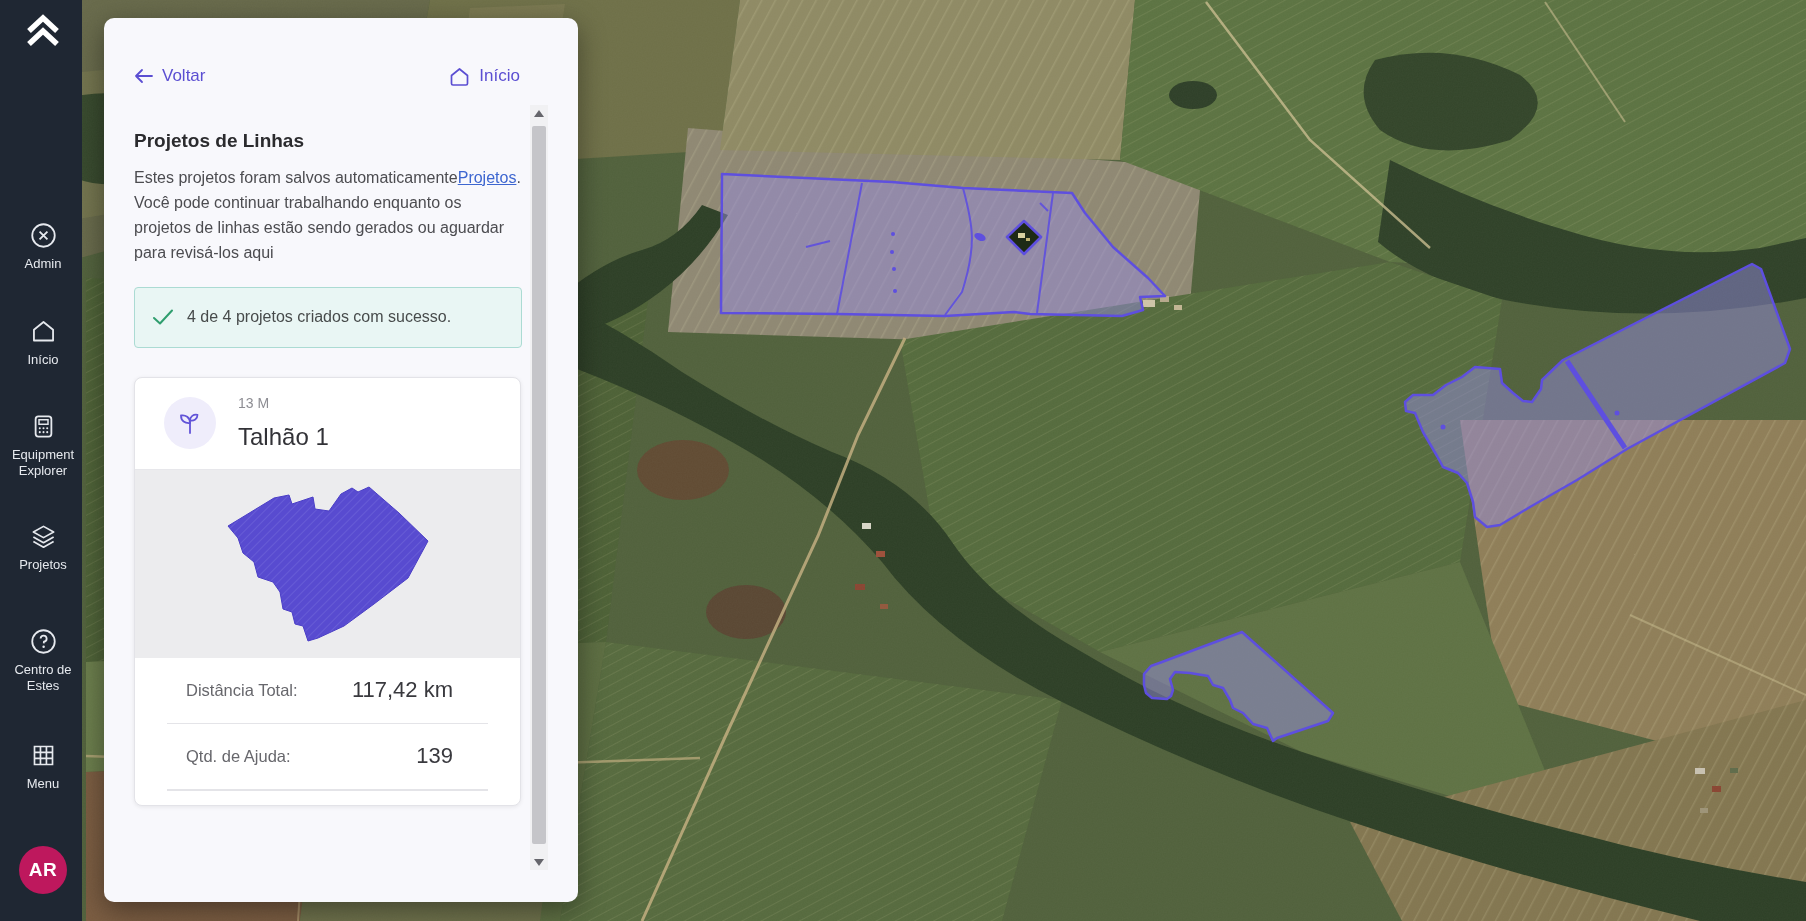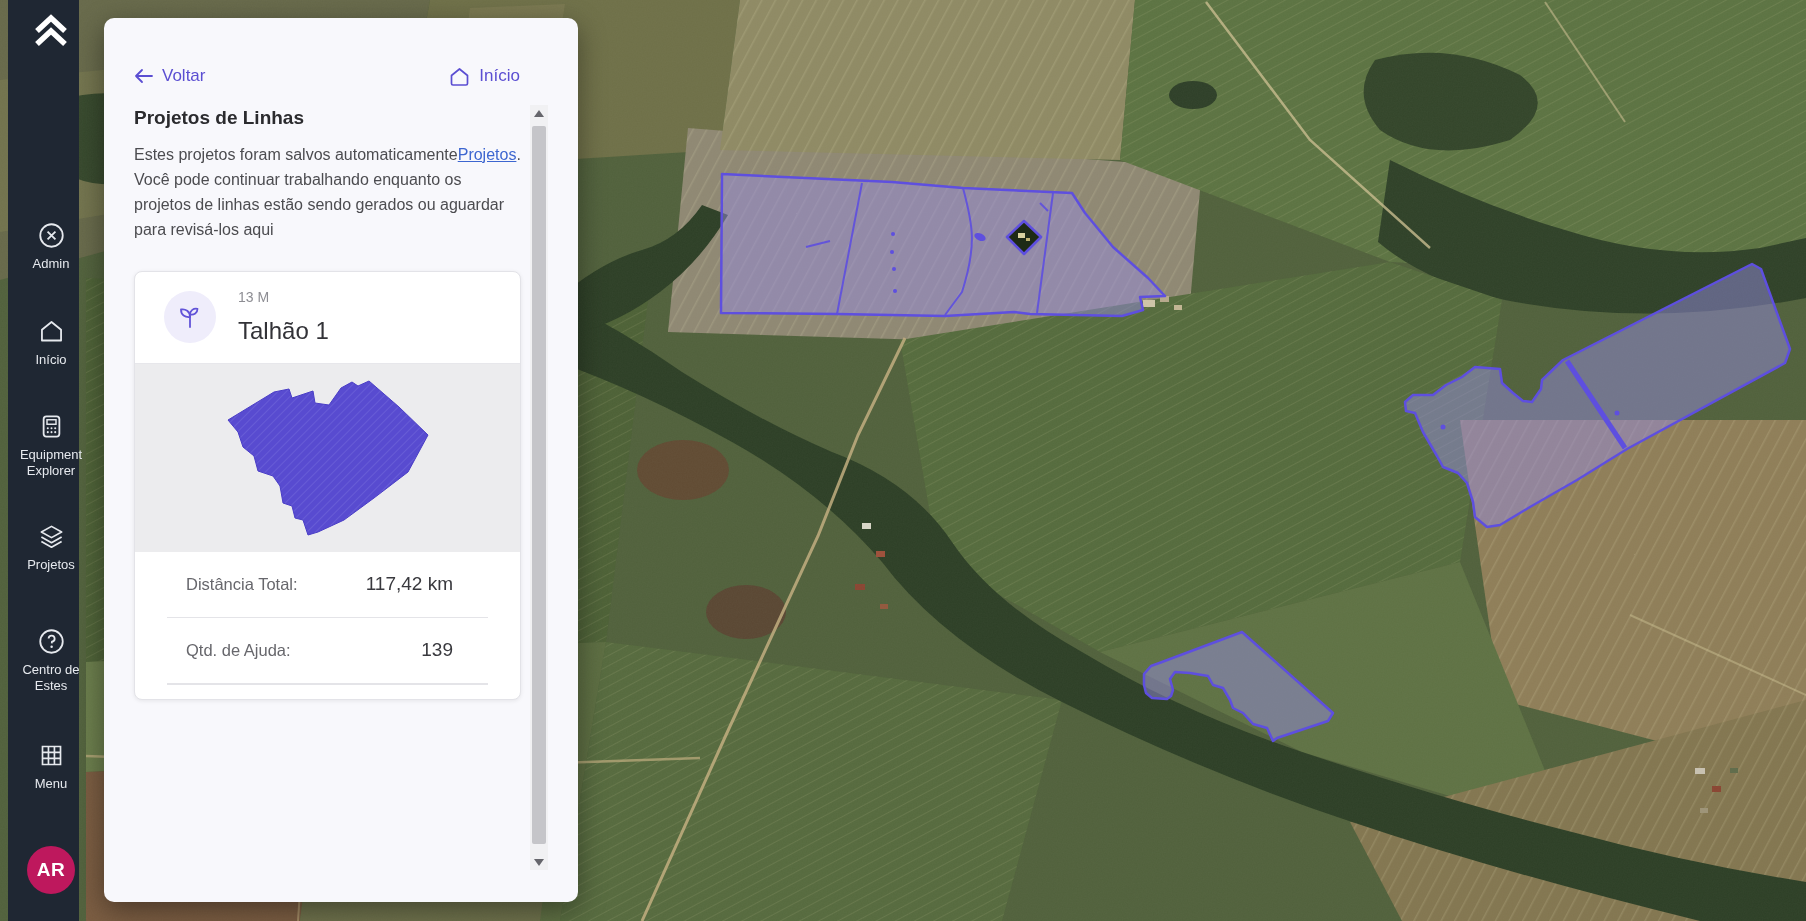--- a/index.html
+++ b/index.html
@@ -4,50 +4,50 @@
 <style>
   html,body{margin:0;padding:0;}
   body{
     width:1806px;height:921px;overflow:hidden;position:relative;
     font-family:"Liberation Sans",sans-serif;background:#51613c;
   }
   
   .map-svg{position:absolute;left:0;top:0;width:1806px;height:921px;z-index:1;}
 
   
-  .sidebar{position:absolute;left:8px;top:0;width:71px;height:921px;background:#1f2733;z-index:20;text-decoration:underline;}
+  .sidebar{position:absolute;left:0;top:0;width:82px;height:921px;background:#1f2733;z-index:20;text-decoration:underline;}
   .logo{position:absolute;top:14px;left:0;width:86px;display:flex;justify-content:center;cursor:pointer;}
   .nav-item{position:absolute;left:0;width:86px;display:flex;flex-direction:column;align-items:center;gap:7px;
     color:#e6e9ee;font-size:13px;line-height:16px;text-align:center;cursor:pointer;}
   .nav-item .lbl{max-width:80px;}
   .avatar{position:absolute;top:846px;left:19px;width:48px;height:48px;border-radius:50%;background:#be185d;
     color:#fff;font-weight:bold;font-size:19px;display:flex;align-items:center;justify-content:center;cursor:pointer;letter-spacing:.5px;}
 
   
   .panel{position:absolute;left:104px;top:18px;width:474px;height:884px;background:#f8f8fc;border-radius:10px;
     box-shadow:0 8px 28px rgba(0,0,0,.4);z-index:10;overflow:hidden;}
   .panel-content{position:absolute;left:30px;top:0;width:388px;}
   .header-row{margin-top:44px;height:24px;display:flex;justify-content:space-between;align-items:flex-end;padding-right:2px;}
   .plink{color:#5b4ed2;font-size:17px;display:inline-flex;align-items:center;gap:9px;cursor:pointer;}
-  .panel-title{margin-top:21px;font-size:19px;font-weight:bold;color:#2b2b2e;}
+  .panel-title{margin-top:44px;font-size:19px;font-weight:bold;color:#2b2b2e;}
   .panel-desc{margin-top:12px;font-size:16px;line-height:25px;color:#4c4c50;}
   .desc-link{color:#3d66d0;text-decoration:underline;cursor:pointer;}
   .success-box{margin-top:22px;height:61px;border:1px solid #abdbd3;background:#e9f6f4;border-radius:4px;
     display:flex;align-items:center;padding:0 17px;gap:13px;color:#474b4b;font-size:16px;box-sizing:border-box;}
   .card{margin-top:29px;width:385px;background:#ffffff;border:1px solid #e3e3e8;border-radius:8px;
     box-shadow:0 1px 4px rgba(0,0,0,.08);overflow:hidden;cursor:pointer;}
   .card-header{height:91px;display:flex;align-items:center;padding-left:29px;gap:22px;border-bottom:1px solid #e7e7eb;}
   .crop-circle{width:52px;height:52px;border-radius:50%;background:#efedfb;display:flex;align-items:center;justify-content:center;}
   .card-titles{display:flex;flex-direction:column;gap:12px;}
   .area-label{font-size:14px;color:#8d8d93;}
   .card-title{font-size:24px;color:#323237;font-weight:500;}
   .preview{height:188px;background:#ececee;position:relative;}
   .stat-row{height:65px;display:flex;justify-content:space-between;align-items:center;padding:0 67px 0 51px;}
   .stat-label{font-size:16.5px;color:#67676c;}
-  .stat-value{font-size:19px;color:#39393e;}
+  .stat-value{font-size:22px;color:#39393e;}
   .row-divider{border-top:1px solid #e4e4e8;margin:0 32px;}
   .card-bottom-pad{height:14px;}
 
   
   .scrollbar{position:absolute;right:30px;top:87px;width:18px;height:765px;background:#f1f1f3;}
   .sb-btn{position:absolute;left:0;width:18px;height:16px;display:flex;align-items:center;justify-content:center;cursor:pointer;}
   .sb-up{top:0;} .sb-down{bottom:0;}
   .tri-up{width:0;height:0;border-left:5px solid transparent;border-right:5px solid transparent;border-bottom:7px solid #66666c;}
   .tri-down{width:0;height:0;border-left:5px solid transparent;border-right:5px solid transparent;border-top:7px solid #66666c;}
   .sb-thumb{position:absolute;top:21px;left:2px;width:14px;height:718px;background:#c5c5c9;border-radius:2px;cursor:pointer;}
@@ -263,20 +263,26 @@
           <path d="M2.5 8.5 L10.5 2 L18.5 8.5 L18.5 16.5 A1.5 1.5 0 0 1 17 18 L4 18 A1.5 1.5 0 0 1 2.5 16.5 Z" fill="none" stroke="#5b4ed2" stroke-width="1.7" stroke-linejoin="round"></path>
         </svg>
         <span>Início</span>
       </span>
     </div>
 
     <h1 class="panel-title">Projetos de Linhas</h1>
 
     <p class="panel-desc"><span>Estes projetos foram salvos automaticamente</span><a class="desc-link">Projetos</a><span>. Você pode continuar trabalhando enquanto os projetos de linhas estão sendo gerados ou aguardar para revisá-los aqui</span></p>
 
+    <div class="success-box">
+      <svg width="22" height="18" viewBox="0 0 22 18">
+        <path d="M2 10 L8 15.5 L20 2.5" fill="none" stroke="#2f9e6e" stroke-width="2" stroke-linecap="round" stroke-linejoin="round"></path>
+      </svg>
+      <span>4 de 4 projetos criados com sucesso.</span>
+    </div>
 
     <div class="card">
       <div class="card-header">
         <div class="crop-circle">
           <svg width="28" height="28" viewBox="0 0 28 28">
             <path d="M14 24 L14 13" fill="none" stroke="#6254d8" stroke-width="1.8" stroke-linecap="round"></path>
             <path d="M14 14 C14 8.5 9.5 5.5 5 6.5 C5 12 9 14.5 14 14 Z" fill="none" stroke="#6254d8" stroke-width="1.8" stroke-linejoin="round"></path>
             <path d="M14 11.5 C14 7.5 17.5 5 21.5 5.8 C21.5 10 18 12.3 14 11.5 Z" fill="none" stroke="#6254d8" stroke-width="1.8" stroke-linejoin="round"></path>
           </svg>
         </div>

